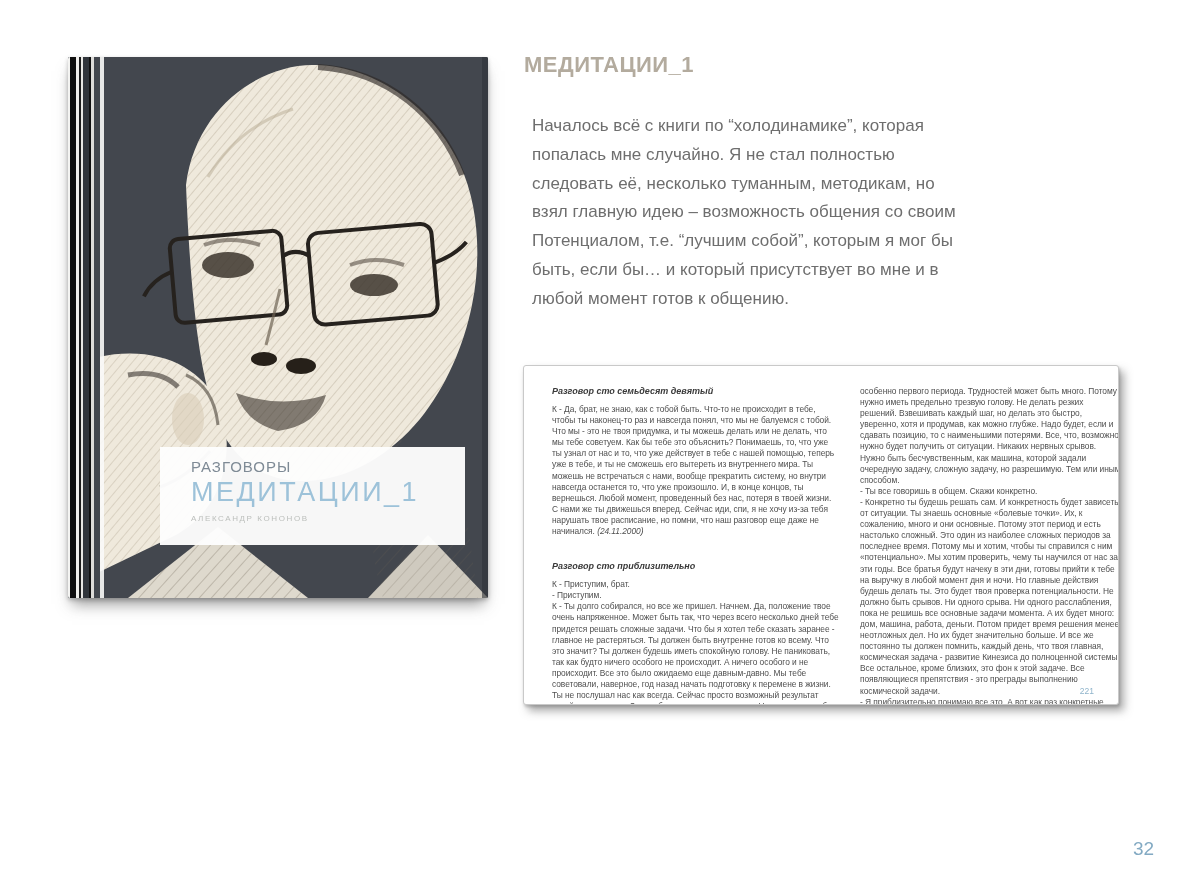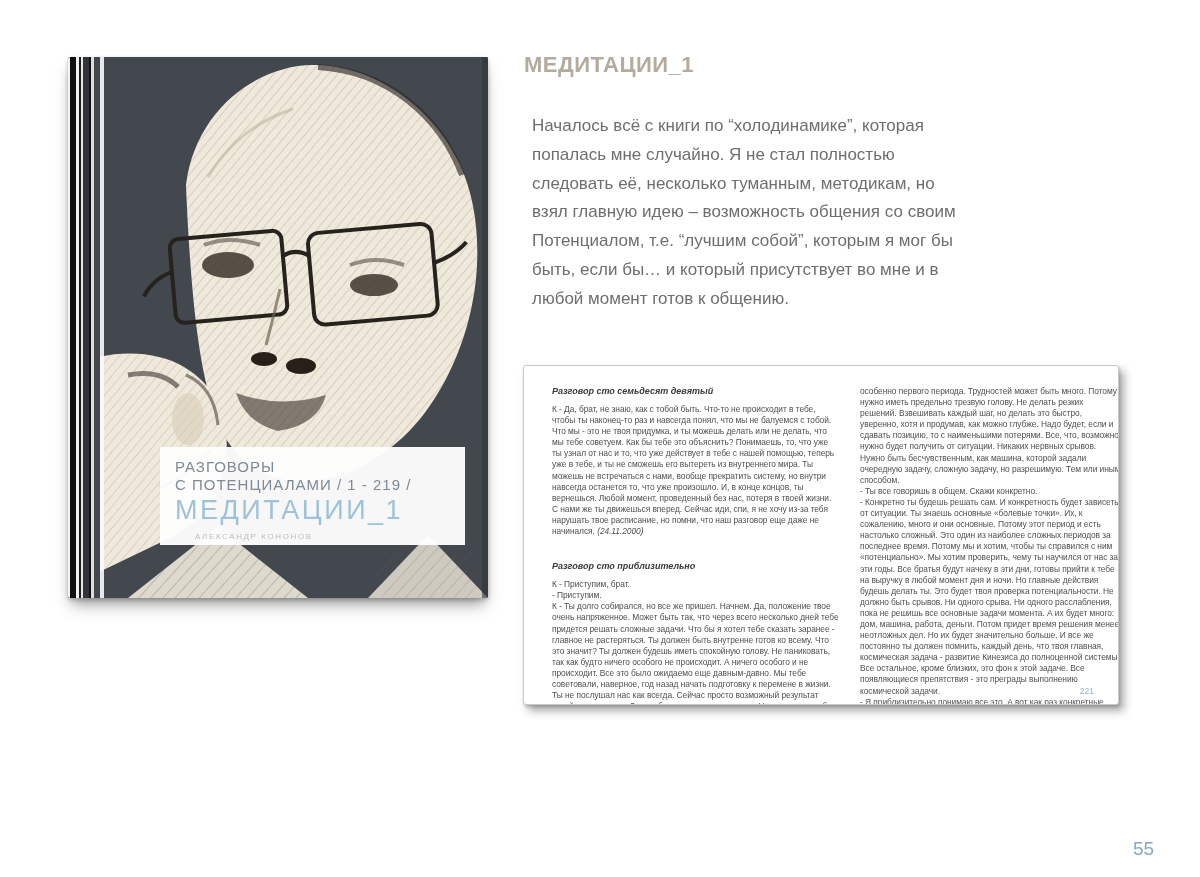--- a/index.html
+++ b/index.html
@@ -17,25 +17,25 @@
   .book-cover svg{position:absolute;left:0;top:0;}
   .spine{
     position:absolute;left:0;top:0;bottom:0;width:32px;
     background:linear-gradient(90deg,
       #f4f4f2 0 2px,#0f0f0f 2px 8px,#f2f1ee 8px 11px,#1c1c1c 11px 13px,
       #e8e7e4 13px 15px,#31353b 15px 21px,#101010 21px 23px,#dddcd9 23px 26px,
       #43474e 26px 32px);
   }
   .cover-text-box{
     position:absolute;left:92px;top:390px;width:305px;height:98px;
-    background:rgba(253,253,253,.97);box-sizing:border-box;padding:11px 0 0 15px;
+    background:rgba(253,253,253,.97);box-sizing:border-box;padding:11px 0 0 31px;
   }
   .cover-series{font-size:15px;line-height:18px;color:#7e8a95;letter-spacing:1px;}
   .cover-title{font-size:27px;line-height:30px;color:#9dc2d9;letter-spacing:2.5px;margin-top:1px;}
-  .cover-author{font-size:8px;color:#bcbfbc;letter-spacing:1.6px;margin-top:7px;margin-left:20px;}
+  .cover-author{font-size:8px;color:#bcbfbc;letter-spacing:1.6px;margin-top:7px;}
 
   
   .main-title{
     position:absolute;left:524px;top:52px;margin:0;
     font-size:22px;font-weight:bold;letter-spacing:.5px;color:#b3ab9e;
   }
   .main-paragraph{
     position:absolute;left:524px;top:104px;width:432px;margin:8px;
     font-size:17px;line-height:28.8px;color:#6e6e6e;
   }
@@ -130,21 +130,20 @@
       <path d="M330,380 Q370,420 400,470 L410,541 L315,541 Q295,470 310,430 Z" fill="url(#hatch2)" opacity=".35"></path>
 
       <rect x="32" y="0" width="4" height="541" fill="#fafaf8" opacity=".9"></rect>
       <rect x="414" y="0" width="6" height="541" fill="#2f3238" opacity=".6"></rect>
     </svg>
 
     <div class="spine"></div>
 
     <div class="cover-text-box">
       <div class="cover-series">РАЗГОВОРЫ</div>
-      <div class="cover-series">С ПОТЕНЦИАЛАМИ / 1 - 219 /</div>
       <div class="cover-title">МЕДИТАЦИИ_1</div>
       <div class="cover-author">АЛЕКСАНДР КОНОНОВ</div>
     </div>
   </div>
 
   <h1 class="main-title">МЕДИТАЦИИ_1</h1>
   <p class="main-paragraph">Началось всё с книги по “холодинамике”, которая попалась мне случайно. Я не стал полностью следовать её, несколько туманным, методикам, но взял главную идею – возможность общения со своим Потенциалом, т.е. “лучшим собой”, которым я мог бы быть, если бы… и который присутствует во мне и в любой момент готов к общению.</p>
 
   <div class="mini-page">
     <div class="mini-col c1">
@@ -158,15 +157,15 @@
     <div class="mini-col c2">
       <p>особенно первого периода. Трудностей может быть много. Потому нужно иметь предельно трезвую голову. Не делать резких решений. Взвешивать каждый шаг, но делать это быстро, уверенно, хотя и продумав, как можно глубже. Надо будет, если и сдавать позицию, то с наименьшими потерями. Все, что, возможно, нужно будет получить от ситуации. Никаких нервных срывов. Нужно быть бесчувственным, как машина, которой задали очередную задачу, сложную задачу, но разрешимую. Тем или иным способом.
 - Ты все говоришь в общем. Скажи конкретно.
 - Конкретно ты будешь решать сам. И конкретность будет зависеть от ситуации. Ты знаешь основные «болевые точки». Их, к сожалению, много и они основные. Потому этот период и есть настолько сложный. Это один из наиболее сложных периодов за последнее время. Потому мы и хотим, чтобы ты  справился с ним «потенциально». Мы хотим проверить, чему ты научился от нас за эти годы. Все братья будут начеку в эти дни, готовы прийти к тебе на выручку в любой момент дня и ночи. Но главные действия будешь делать ты. Это будет твоя проверка потенциальности. Не должно быть срывов. Ни одного срыва. Ни одного расслабления, пока не решишь все основные задачи момента. А их будет много: дом, машина, работа, деньги. Потом придет время решения менее неотложных дел. Но их будет значительно больше. И все же постоянно ты должен помнить, каждый день, что твоя главная, космическая задача - развитие Кинезиса до полноценной системы. Все остальное, кроме близких, это фон к этой задаче. Все появляющиеся препятствия - это преграды выполнению космической задачи.
 - Я приблизительно понимаю все это. А вот как раз конкретные совет по каждому из пунктов я бы хотел услышать от тебя, брат Кристалл.
 - Хорошо, вкратце. Нужно удержать машину. Без нее будет сильно усложнено преодолевать другие преграды. Либо временно</p>
     </div>
     <div class="mini-folio">221</div>
   </div>
 
-  <div class="folio">55</div>
+  <div class="folio">32</div>
 
 </div>
 
 </body></html>

